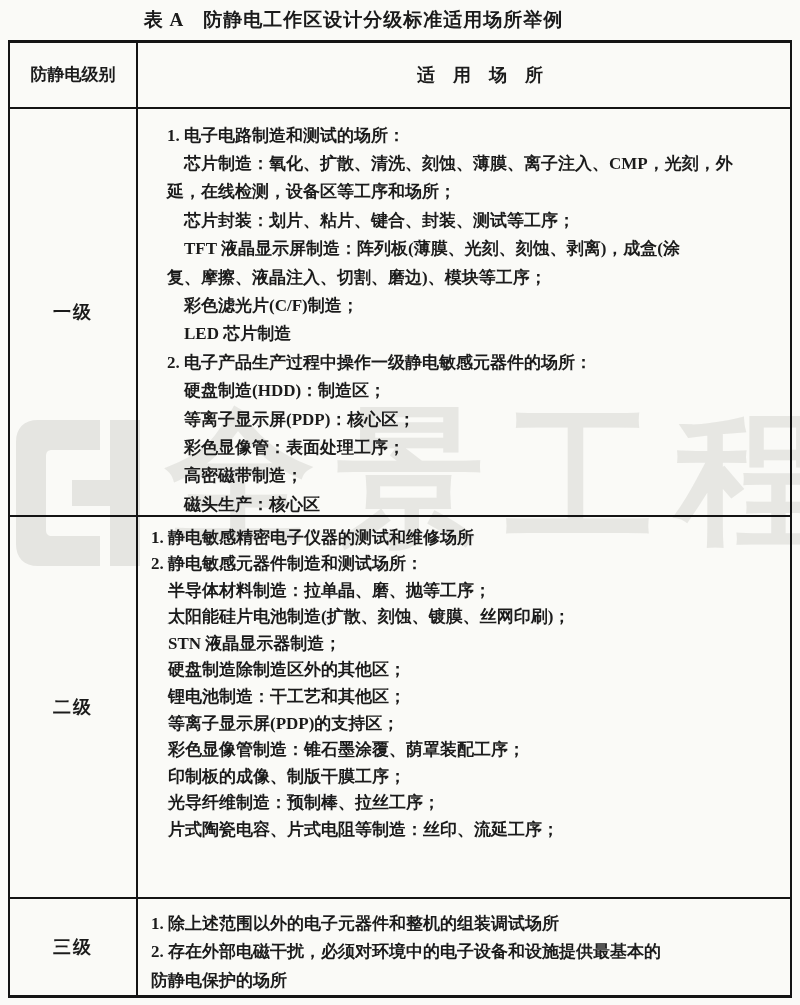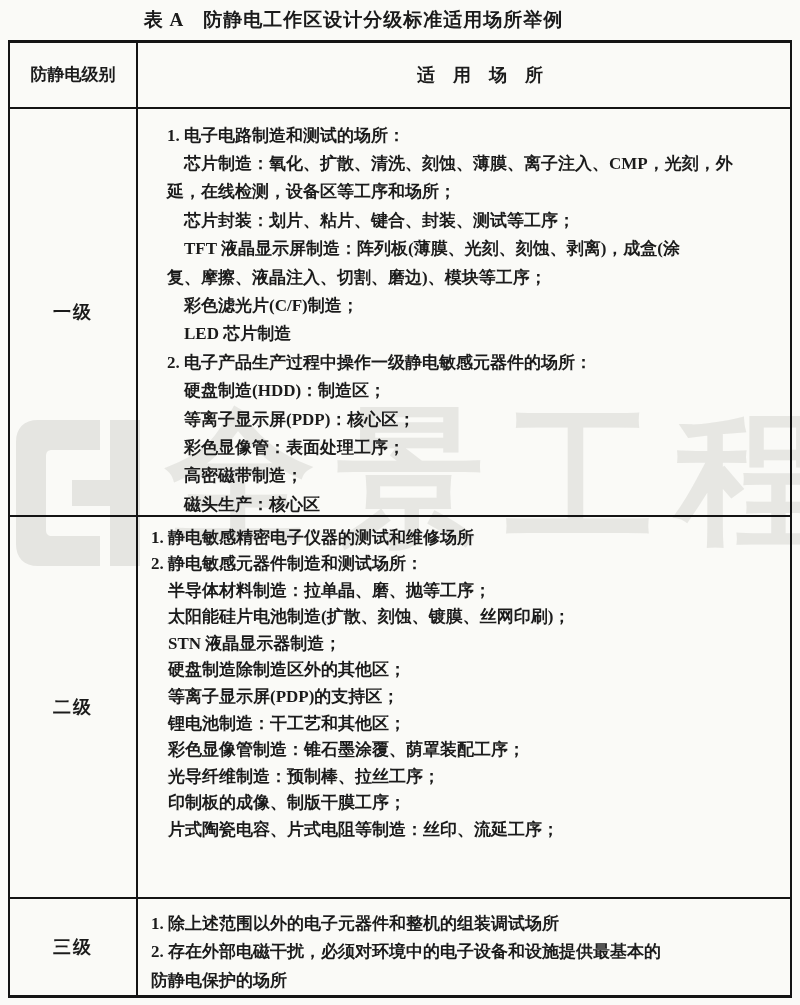--- a/index.html
+++ b/index.html
@@ -125,25 +125,25 @@
       </div>
       <div class="trow row-2">
         <div class="level-cell">二级</div>
         <div class="place-cell">
           <div class="line">1. 静电敏感精密电子仪器的测试和维修场所</div>
           <div class="line">2. 静电敏感元器件制造和测试场所：</div>
           <div class="line indent1">半导体材料制造：拉单晶、磨、抛等工序；</div>
           <div class="line indent1">太阳能硅片电池制造(扩散、刻蚀、镀膜、丝网印刷)；</div>
           <div class="line indent1">STN 液晶显示器制造；</div>
           <div class="line indent1">硬盘制造除制造区外的其他区；</div>
+          <div class="line indent1">锂电池制造：干工艺和其他区；</div>
           <div class="line indent1">等离子显示屏(PDP)的支持区；</div>
-          <div class="line indent1">锂电池制造：干工艺和其他区；</div>
           <div class="line indent1">彩色显像管制造：锥石墨涂覆、荫罩装配工序；</div>
+          <div class="line indent1">印制板的成像、制版干膜工序；</div>
           <div class="line indent1">光导纤维制造：预制棒、拉丝工序；</div>
-          <div class="line indent1">印制板的成像、制版干膜工序；</div>
           <div class="line indent1">片式陶瓷电容、片式电阻等制造：丝印、流延工序；</div>
         </div>
       </div>
       <div class="trow row-3">
         <div class="level-cell">三级</div>
         <div class="place-cell">
           <div class="line">1. 除上述范围以外的电子元器件和整机的组装调试场所</div>
           <div class="line">2. 存在外部电磁干扰，必须对环境中的电子设备和设施提供最基本的</div>
           <div class="line">防静电保护的场所</div>
         </div>

